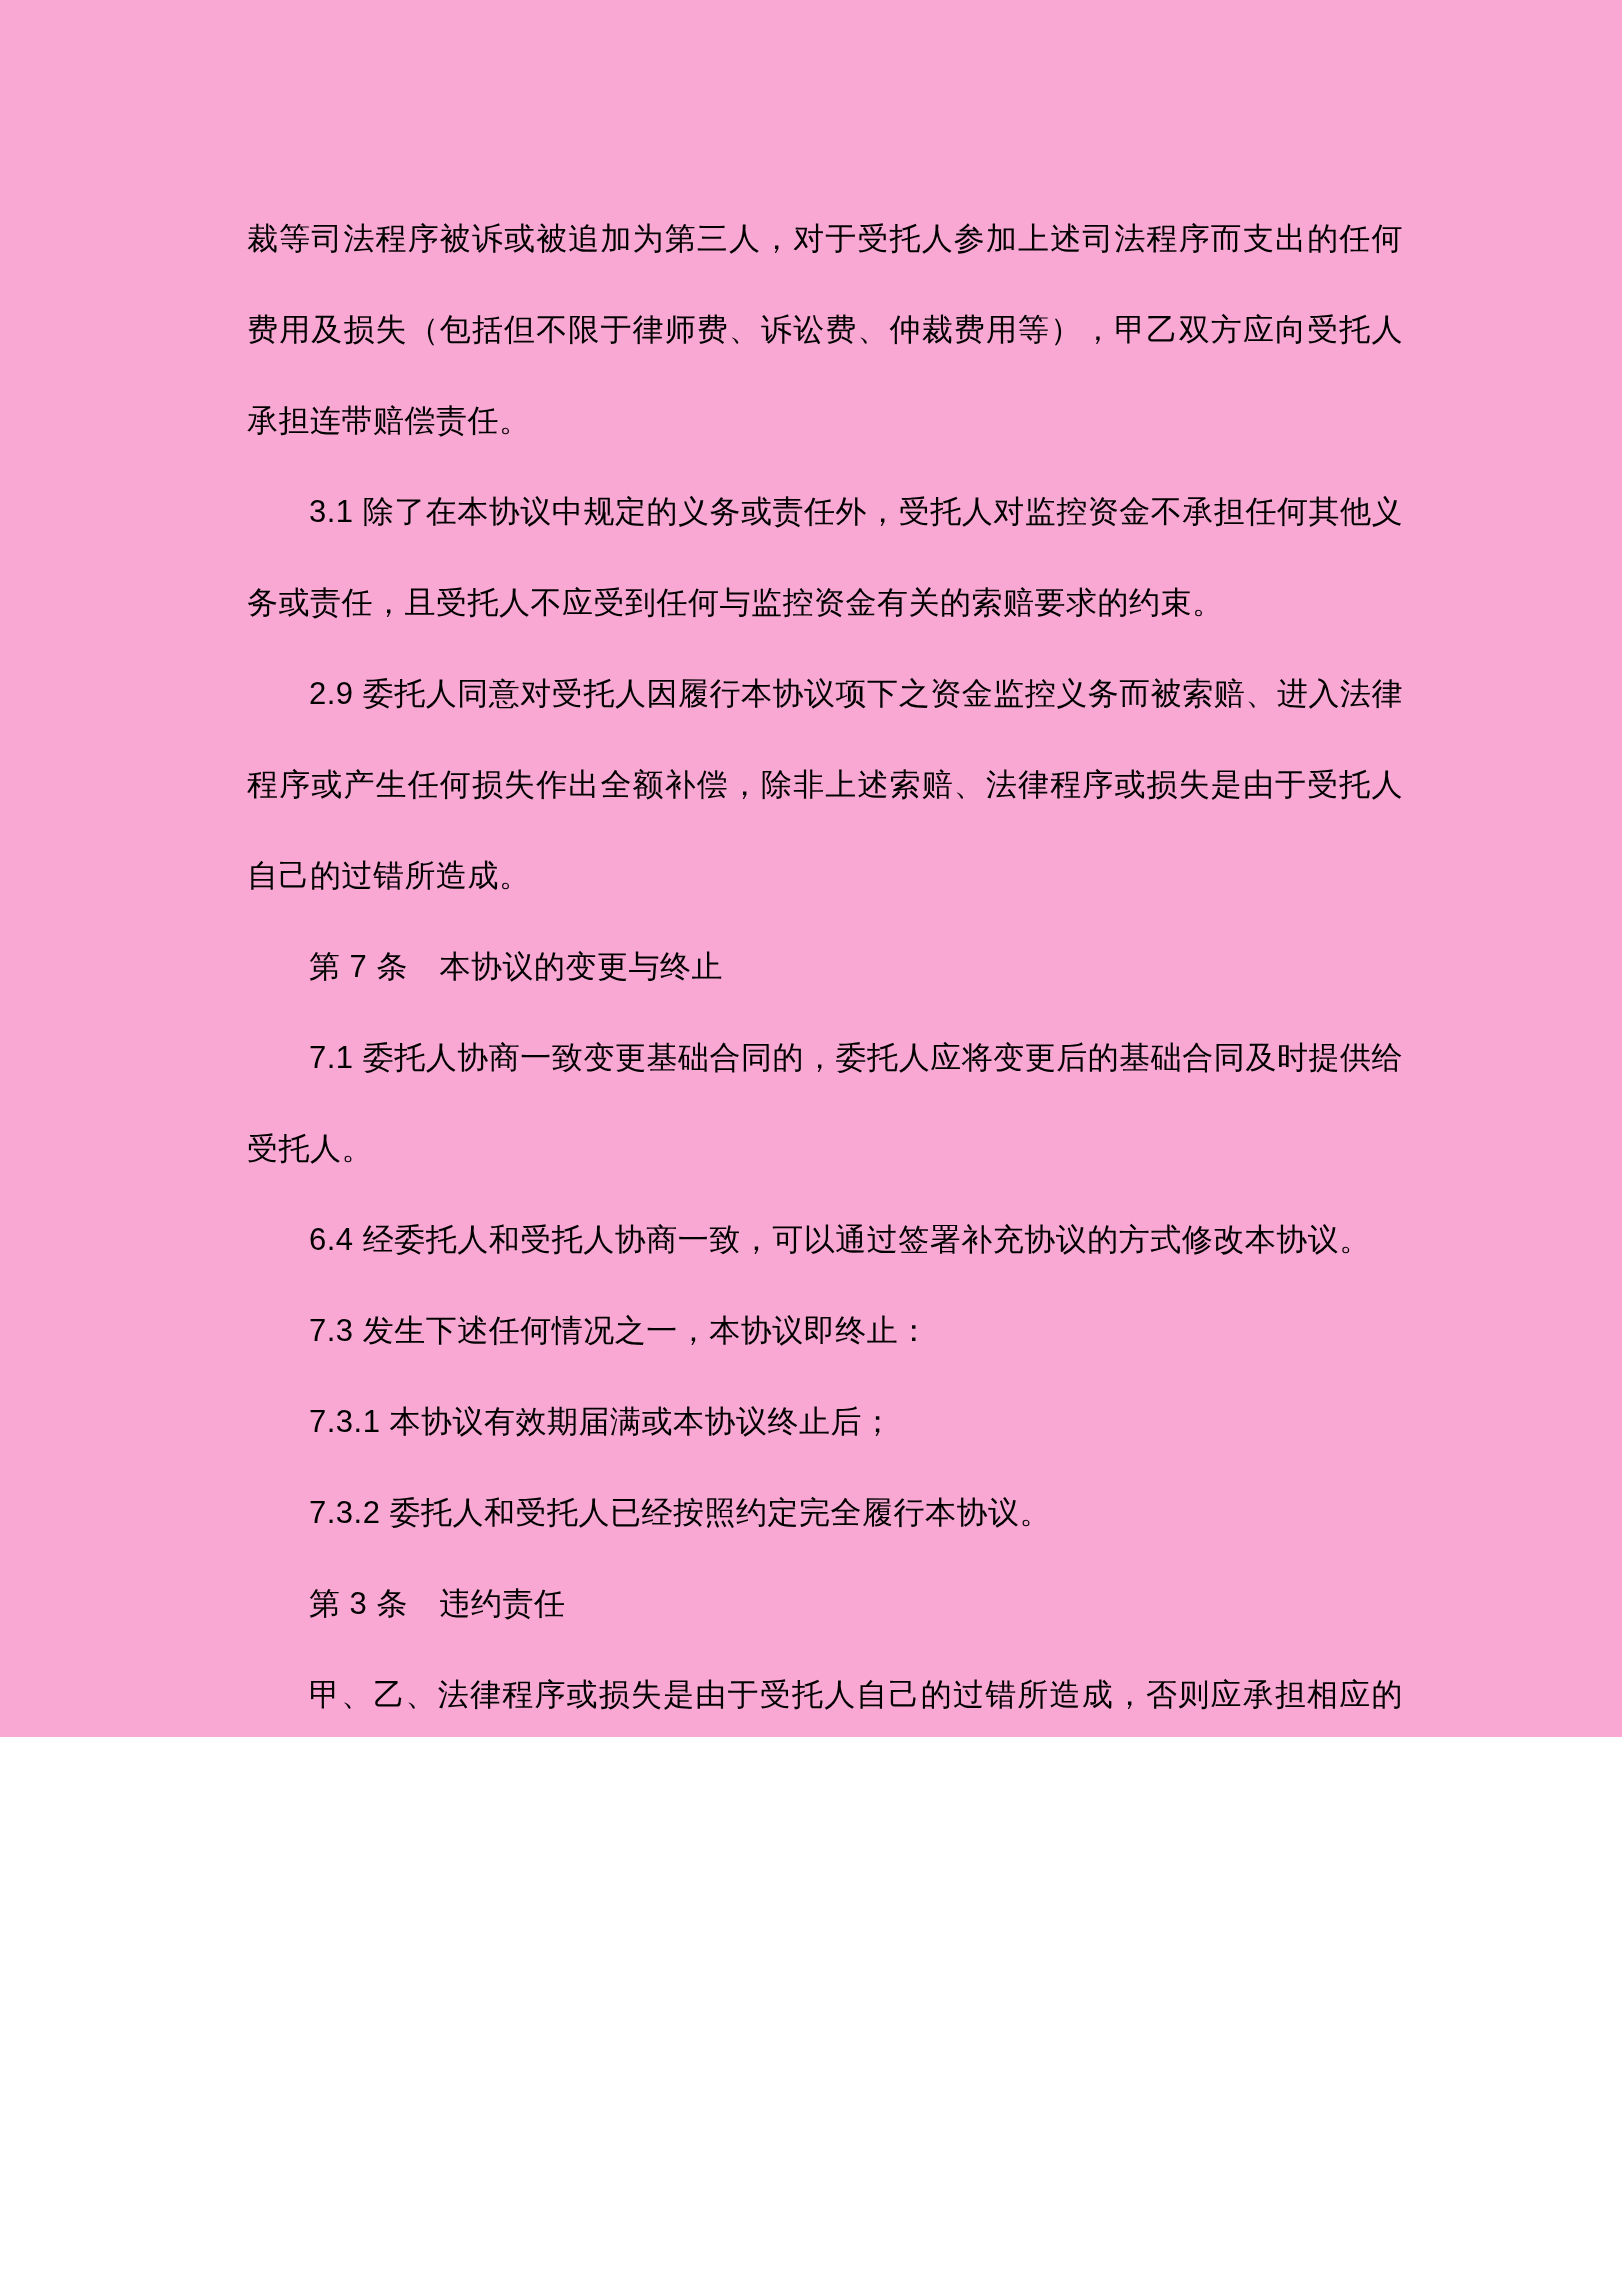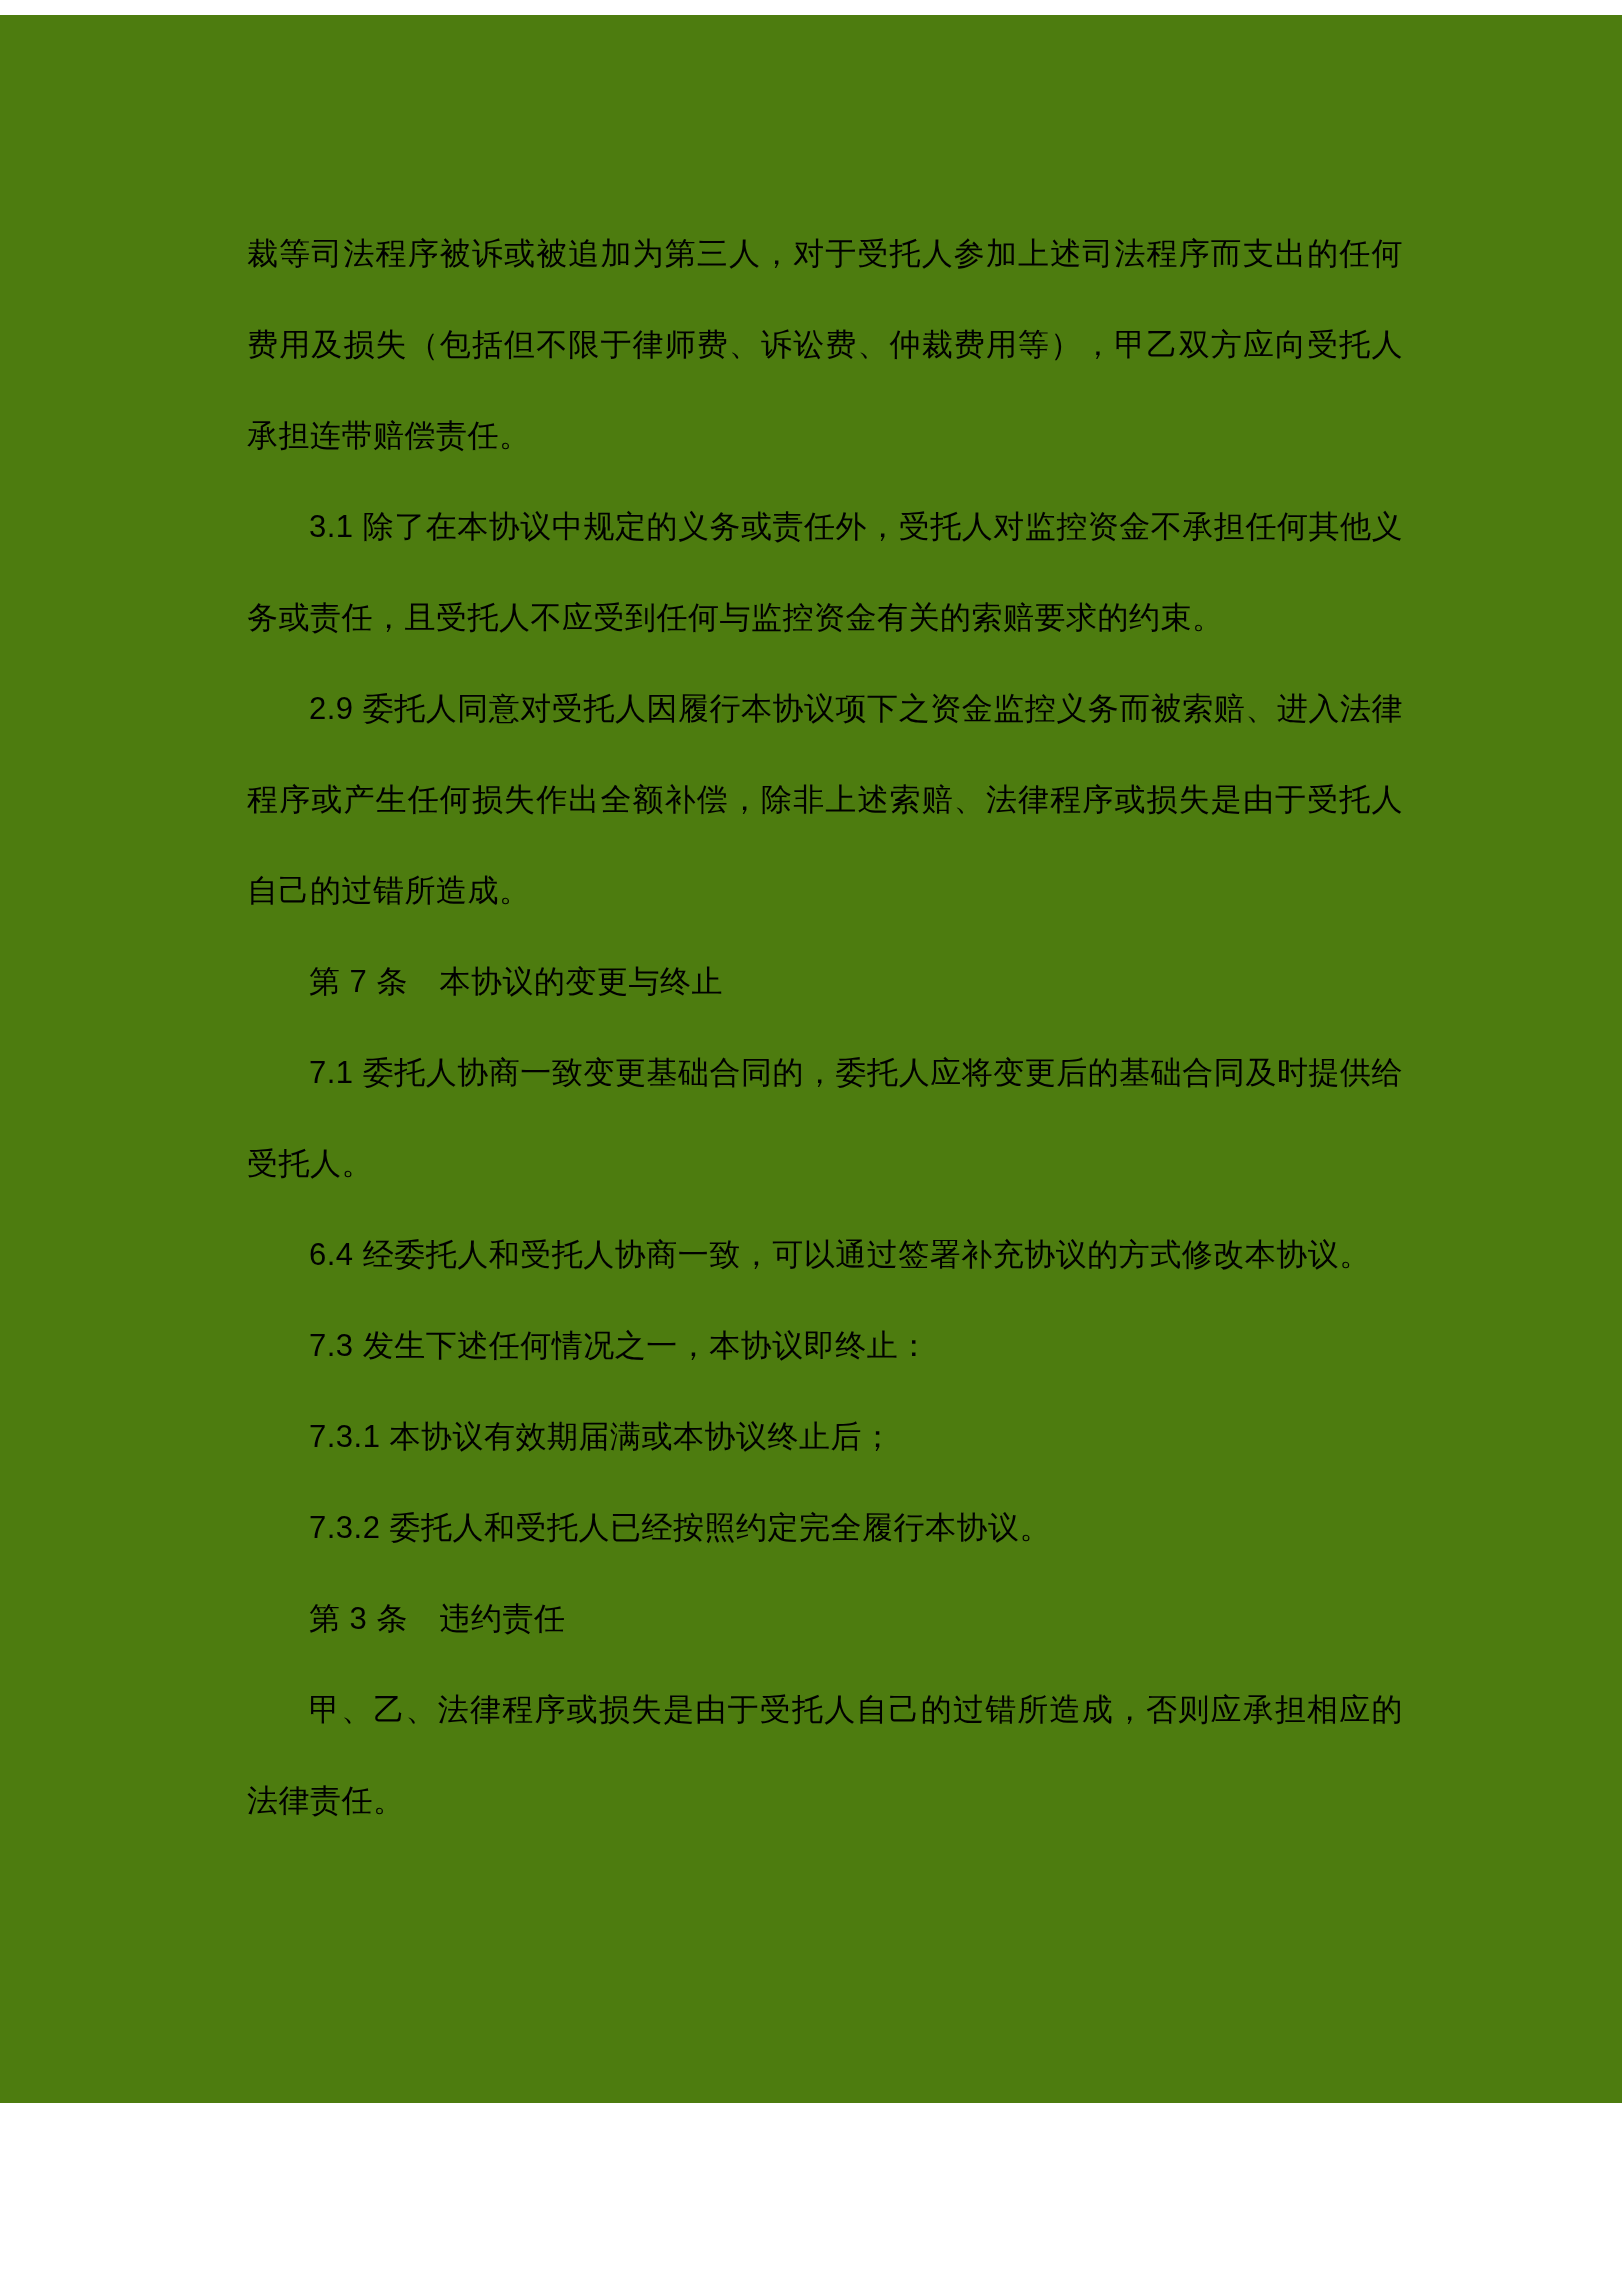--- a/index.html
+++ b/index.html
@@ -3,23 +3,23 @@
 <meta charset="utf-8">
 <style>
   html, body {
     margin: 0;
     padding: 0;
     background: #ffffff;
   }
   .page {
     position: relative;
     width: 1623px;
-    height: 2088px;
-    margin: 15px auto;
-    background: #4d7c0f;
+    height: 1737px;
+    margin: 0 auto;
+    background: #f9a8d4;
     box-sizing: border-box;
     padding: 193px 220px 91px 247px;
     font-family: "Liberation Sans", "DejaVu Sans", sans-serif;
     color: #000000;
     overflow: hidden;
   }
   .para {
     margin: 0;
     font-size: 31px;
     line-height: 91px;

